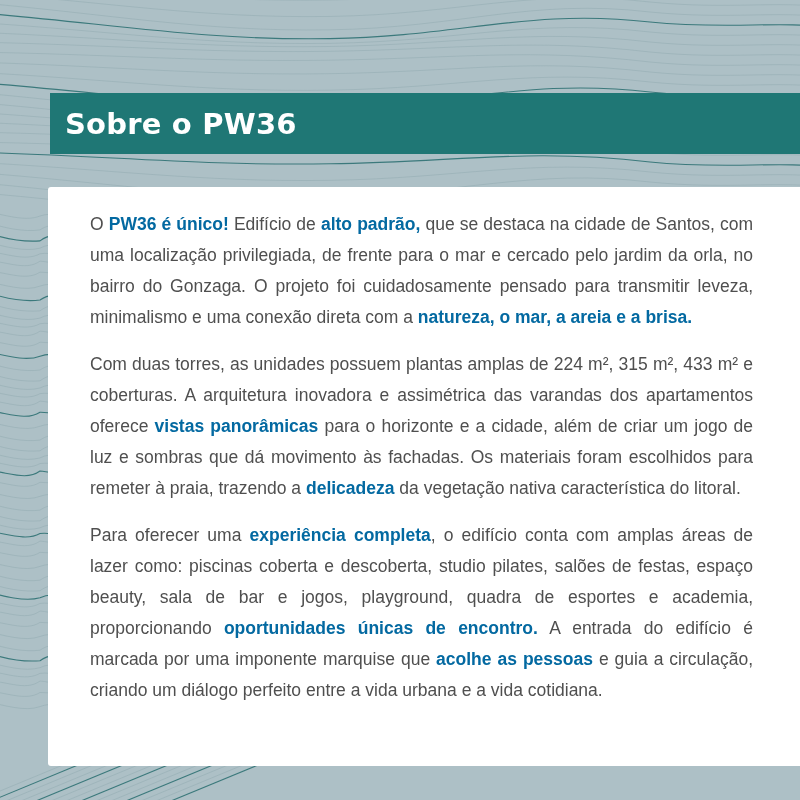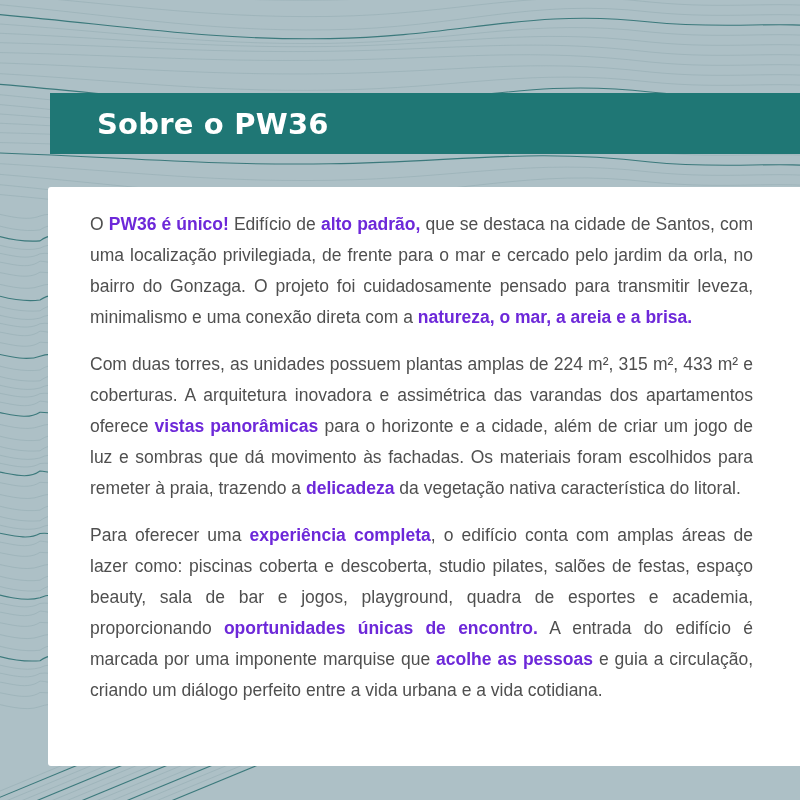--- a/index.html
+++ b/index.html
@@ -22,21 +22,21 @@
   }
   .header-band {
     position: absolute;
     left: 50px;
     top: 93px;
     right: 0;
     height: 61px;
     background: #1f7775;
     display: flex;
     align-items: center;
-    padding-left: 47px;
+    padding-left: 15px;
     box-sizing: border-box;
   }
   .header-band h1 {
     margin: 0;
     color: #ffffff;
     font-family: "DejaVu Sans", "Liberation Sans", sans-serif;
     font-weight: 700;
     font-size: 29px;
     letter-spacing: 0.2px;
   }
@@ -53,21 +53,21 @@
   }
   .content-card p {
     margin: 0 0 16px 0;
     font-size: 17.5px;
     line-height: 31px;
     color: #4f4f4f;
     text-align: justify;
   }
   .content-card p .b {
     font-weight: 700;
-    color: #6d28d9;
+    color: #0369a1;
   }
 </style>
 </head>
 <body>
 
 <svg class="bg-pattern" viewBox="0 0 800 800" xmlns="http://www.w3.org/2000/svg" aria-hidden="true">
   <g id="waves-top">
       <path d="M -30 -18 C 110 -11 200 2 330 0 C 460 -2 530 -22 650 -8 C 730 0 780 -10 830 -2" fill="none" stroke="#8fa9ae" stroke-width="0.8" opacity="0.6"></path>
       <path d="M -30 -8 C 110 2.221088436188456 200 18.442176872376912 330 16.442176872376912 C 460 14.442176872376912 530 -12 650 2 C 730 10 780 0 830 8" fill="none" stroke="#8fa9ae" stroke-width="0.8" opacity="0.6"></path>
       <path d="M -30 2 C 110 13.9272486499423 200 31.8544972998846 330 29.8544972998846 C 460 27.8544972998846 530 -2 650 12 C 730 20 780 10 830 18" fill="none" stroke="#8fa9ae" stroke-width="0.8" opacity="0.6"></path>

